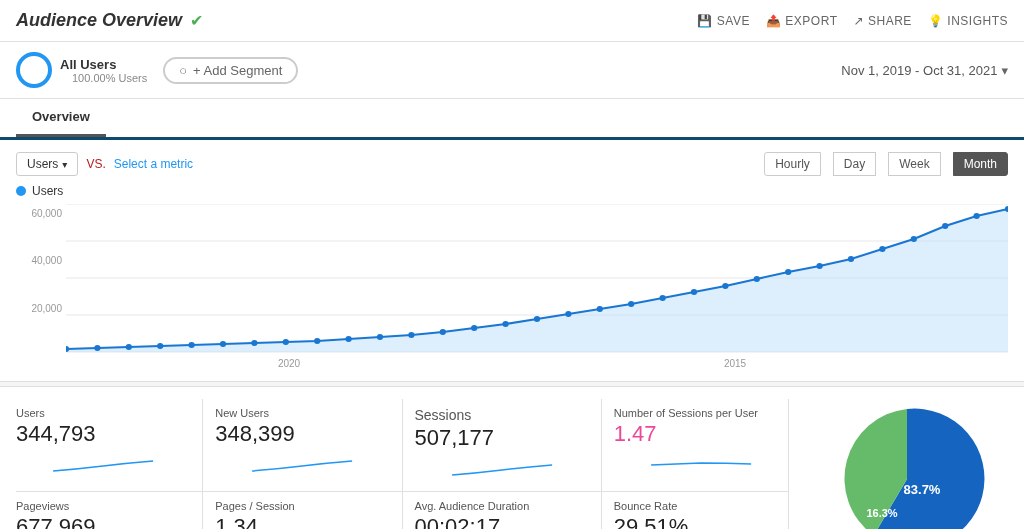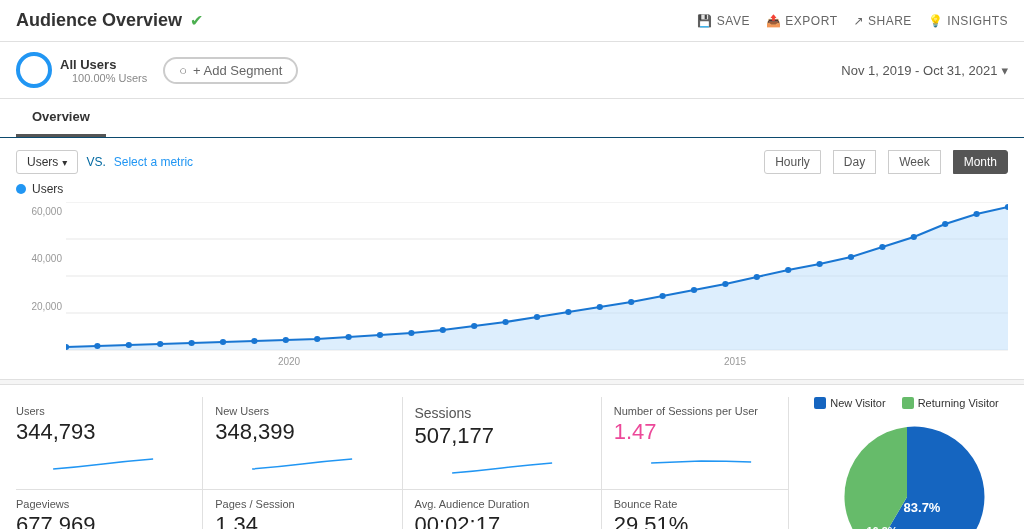--- a/index.html
+++ b/index.html
@@ -3,21 +3,21 @@
   <meta charset="utf-8">
   <style>
     * { box-sizing: border-box; margin: 0; padding: 0; }
     body { font-family: Arial, sans-serif; background: #fff; color: #333; font-size: 13px; }
 
     .header {
       display: flex; align-items: center; justify-content: space-between;
       padding: 10px 16px; border-bottom: 1px solid #e0e0e0;
     }
     .header-left { display: flex; align-items: center; gap: 8px; }
-    .header-title { font-size: 18px; font-weight: bold; color: #333; }
+    .header-title { font-size: 18px; font-weight: bold; color: #333; font-style: italic; }
     .verified-icon { color: #4caf50; font-size: 16px; }
     .header-actions { display: flex; gap: 16px; }
     .header-btn {
       display: flex; align-items: center; gap: 4px;
       color: #666; font-size: 12px; cursor: pointer; text-transform: uppercase;
       letter-spacing: 0.5px; font-weight: 500;
     }
 
     .segment-bar {
       display: flex; align-items: center; justify-content: space-between;
@@ -32,39 +32,39 @@
     .segment-name { font-size: 13px; font-weight: bold; }
     .segment-pct { font-size: 11px; color: #888; margin-left: 12px; }
     .add-segment {
       display: flex; align-items: center; gap: 6px;
       color: #666; cursor: pointer; font-size: 13px;
       border: 2px solid #ccc; border-radius: 50px; padding: 4px 14px;
     }
     .date-range { display: flex; align-items: center; gap: 4px; color: #555; font-size: 13px; }
     .date-dropdown { color: #666; cursor: pointer; }
 
-    .tabs-bar { padding: 0 16px; border-bottom: 1px solid #0c4a6e; }
+    .tabs-bar { padding: 0 16px; border-bottom: 3px solid #0c4a6e; }
     .tab {
       display: inline-block; padding: 10px 16px; cursor: pointer;
       font-size: 13px; color: #555; border-bottom: 3px solid transparent;
     }
     .tab.active { border-bottom: 3px solid #555; font-weight: bold; color: #333; }
 
     .chart-section { padding: 12px 16px; }
     .chart-controls {
       display: flex; align-items: center; justify-content: space-between; margin-bottom: 8px;
     }
     .metric-selector { display: flex; align-items: center; gap: 8px; }
     .metric-btn {
       display: flex; align-items: center; gap: 4px;
       border: 1px solid #ccc; border-radius: 3px; padding: 4px 10px;
       cursor: pointer; font-size: 12px; background: #fff; color: #333;
     }
     .metric-btn .dropdown-arrow { font-size: 10px; }
-    .vs-text { color: #0369a1; font-size: 12px; }
+    .vs-text { color: #b91c1c; font-size: 12px; }
     .select-metric { color: #2196f3; font-size: 12px; cursor: pointer; }
     .time-buttons { display: flex; gap: 12px; }
     .time-btn {
       padding: 4px 10px; font-size: 12px; cursor: pointer;
       border: 1px solid #ccc; background: #fff; color: #555;
     }
     .time-btn.active { background: #555; color: #fff; border-color: #555; }
     .time-btn:first-child { border-radius: 3px 0 0 3px; }
     .time-btn:last-child { border-radius: 0 3px 3px 0; }
 
@@ -278,30 +278,20 @@
       <div style="flex:1; padding:8px 0 8px 12px;">
         <div style="font-size:11px;color:#555;margin-bottom:2px;">Bounce Rate</div>
         <div style="font-size:22px;font-weight:300;color:#222;margin-bottom:4px;">29.51%</div>
 
       </div>
     </div>
   </div>
 
   <div style="width:220px; display:flex; flex-direction:column; align-items:center; padding-left:16px; border-left:1px solid #e0e0e0;">
 
-    <div style="display:flex; gap:16px; margin-bottom:8px; font-size:11px;">
-      <div style="display:flex;align-items:center;gap:4px;">
-        <div style="width:12px;height:12px;background:#1565c0;border-radius:2px;"></div>
-        <span>New Visitor</span>
-      </div>
-      <div style="display:flex;align-items:center;gap:4px;">
-        <div style="width:12px;height:12px;background:#66bb6a;border-radius:2px;"></div>
-        <span>Returning Visitor</span>
-      </div>
-    </div>
 
     <svg viewBox="0 0 160 160" style="width:160px;height:160px;">
 
       <path d="M 80 80 L 80 10 A 70 70 0 1 1 46.7 136.5 Z" fill="#1565c0"></path>
 
       <path d="M 80 80 L 46.7 136.5 A 70 70 0 0 1 80 10 Z" fill="#66bb6a"></path>
 
       <text x="95" y="95" font-size="13" fill="white" font-weight="bold" text-anchor="middle">83.7%</text>
       <text x="55" y="118" font-size="11" fill="white" font-weight="bold" text-anchor="middle">16.3%</text>
     </svg>

